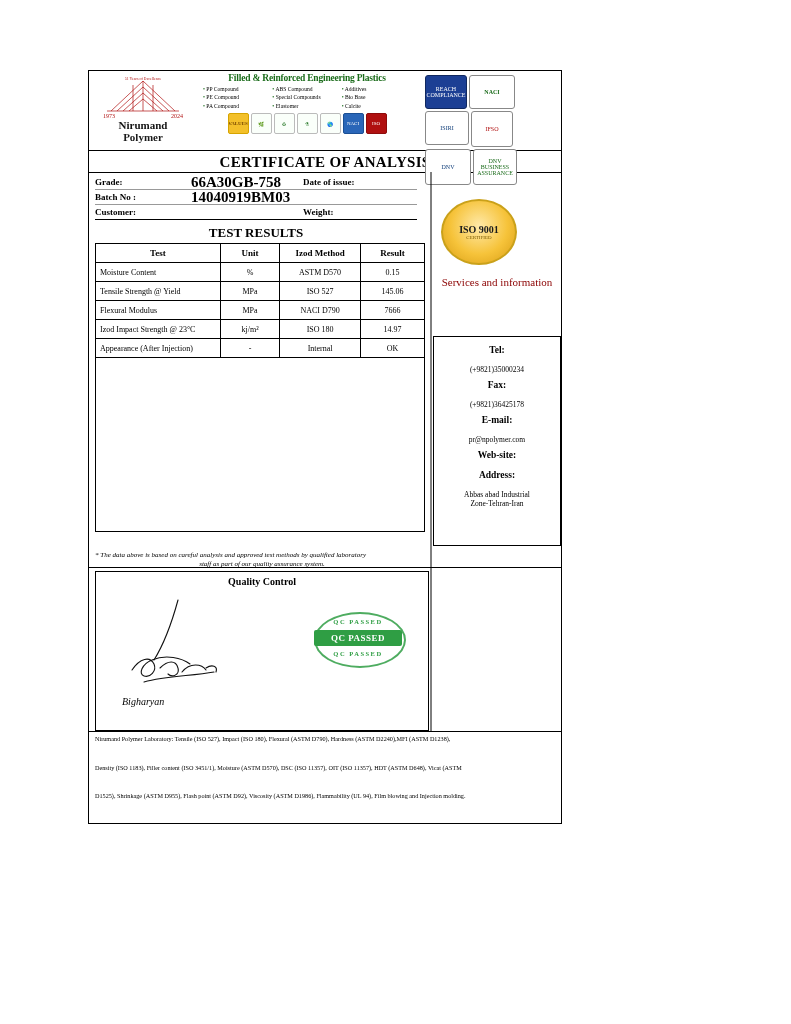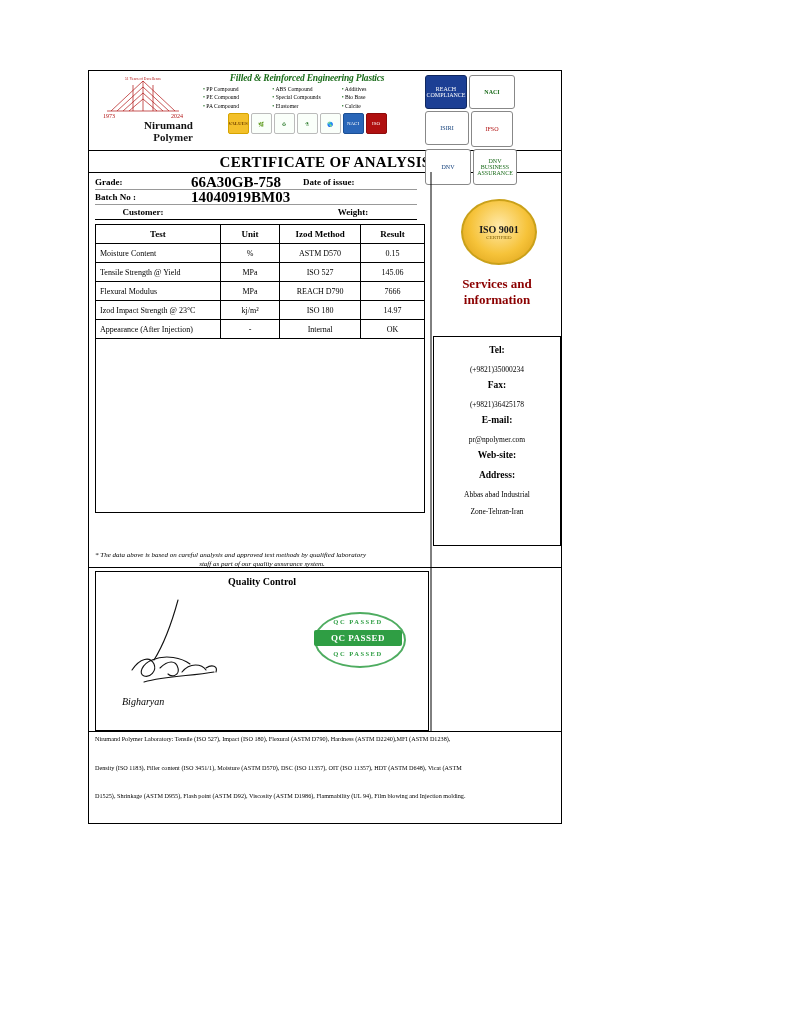--- a/index.html
+++ b/index.html
@@ -63,36 +63,34 @@
   }
   .logo-name {
     position: absolute;
     left: 0; top: 47px;
     width: 100px;
     font-size: 11px;
     font-weight: bold;
     color: #111;
     line-height: 1.05;
     font-family: "Liberation Serif", serif;
-    text-align: right;
   }
   .logo-name .ln2 { color:#1a1a1a; }
 
   .fr-cell {
     position: absolute;
     left: 108px; top: 2px;
     width: 220px; height: 74px;
   }
   .fr-title {
     color: #1a6b1a;
     font-weight: bold;
     font-size: 9.5px;
     text-align: center;
     letter-spacing: -0.2px;
-    font-style: italic;
   }
   .fr-cols {
     display: flex;
     font-size: 5.6px;
     margin-top: 2px;
     padding: 0 6px;
     line-height: 1.5;
   }
   .fr-cols .col { flex: 1; }
   .fr-cols .col div::before {
@@ -171,21 +169,21 @@
   .meta {
     padding: 2px 6px 4px 6px;
     font-size: 9px;
   }
   .meta .row {
     display: flex;
     border-bottom: 1px solid #999;
     height: 14px;
     align-items: center;
   }
-  .meta .row:last-child { border-bottom: 1px solid #000; text-align: center; }
+  .meta .row:last-child { border-bottom: 1px solid #000; }
   .meta .lbl { width: 96px; font-weight: bold; }
   .meta .val { width: 112px; font-weight: bold; font-size:15px;}
   .meta .lbl2 { width: 100px; font-weight: bold; }
   .meta .val2 { flex:1; }
 
   
   .tr-title {
     text-align: center;
     font-size: 13px;
     font-weight: bold;
@@ -234,43 +232,43 @@
 
   
   .right-col {
     position: absolute;
     left: 344px;
     top: 101px;
     width: 128px;
     text-align: center;
   }
   .services {
-    font-size: 13px;
-    font-weight: bold;
+    font-size: 11px;
+    font-weight: normal;
     color: #8b0000;
     padding-top: 2px;
   }
   .contact-box {
     position: absolute;
     left: 344px;
     top: 265px;
     width: 128px;
     height: 210px;
     border: 1px solid #000;
     box-sizing: border-box;
     text-align: center;
     font-size: 8px;
     padding-top: 8px;
   }
   .contact-box .hd { font-weight: bold; font-size: 9.5px; margin-top: 6px;}
   .contact-box .hd:first-child { margin-top: 0; }
   .contact-box .vl { font-size: 7.5px; margin-top: 10px;}
   .iso9001 {
     position: absolute;
-    left: 372px;
+    left: 352px;
     top: 128px;
     width: 72px;
     height: 62px;
     border-radius: 50%;
     background: radial-gradient(circle at 50% 40%, #ffe9a8 0%, #f6c33a 55%, #d79b12 100%);
     border: 2px solid #caa11a;
     display: flex;
     flex-direction: column;
     align-items: center;
     justify-content: center;
@@ -460,20 +458,21 @@
         <div class="val2"></div>
       </div>
       <div class="row">
         <div class="lbl">Customer:</div>
         <div class="val"></div>
         <div class="lbl2">Weight:</div>
         <div class="val2"></div>
       </div>
     </div>
 
+    <div class="tr-title" style="width:334px;">TEST RESULTS</div>
 
     <table class="results">
       <thead>
         <tr>
           <th>Test</th>
           <th>Unit</th>
           <th>Izod  Method</th>
           <th>Result</th>
         </tr>
       </thead>
@@ -486,21 +485,21 @@
         </tr>
         <tr>
           <td class="test">Tensile Strength @ Yield</td>
           <td class="unit">MPa</td>
           <td class="method">ISO 527</td>
           <td class="result">145.06</td>
         </tr>
         <tr>
           <td class="test">Flexural Modulus</td>
           <td class="unit">MPa</td>
-          <td class="method">REACH D790</td>
+          <td class="method">NACI D790</td>
           <td class="result">7666</td>
         </tr>
         <tr>
           <td class="test">Izod Impact Strength @ 23°C</td>
           <td class="unit">kj/m²</td>
           <td class="method">ISO 180</td>
           <td class="result">14.97</td>
         </tr>
         <tr>
           <td class="test">Appearance (After Injection)</td>
@@ -564,21 +563,21 @@
       <div class="hd">Tel:</div>
       <div class="vl">(+9821)35000234</div>
       <div class="hd">Fax:</div>
       <div class="vl">(+9821)36425178</div>
       <div class="hd">E-mail:</div>
       <div class="vl">pr@npolymer.com</div>
       <div class="hd">Web-site:</div>
       <div class="vl"></div>
       <div class="hd">Address:</div>
       <div class="vl">Abbas  abad  Industrial</div>
-      <div class="vl" style="margin-top:8px;">Zone-Tehran-Iran</div>
+      <div class="vl" style="margin-top:0;">Zone-Tehran-Iran</div>
     </div>
 
     <svg style="position:absolute; left:341px; top:101px; width:2px; height:560px;">
       <line x1="1" y1="0" x2="1" y2="560" stroke="#000" stroke-width="1"></line>
     </svg>
 
   </div>
 </div>
 
 </body></html>

